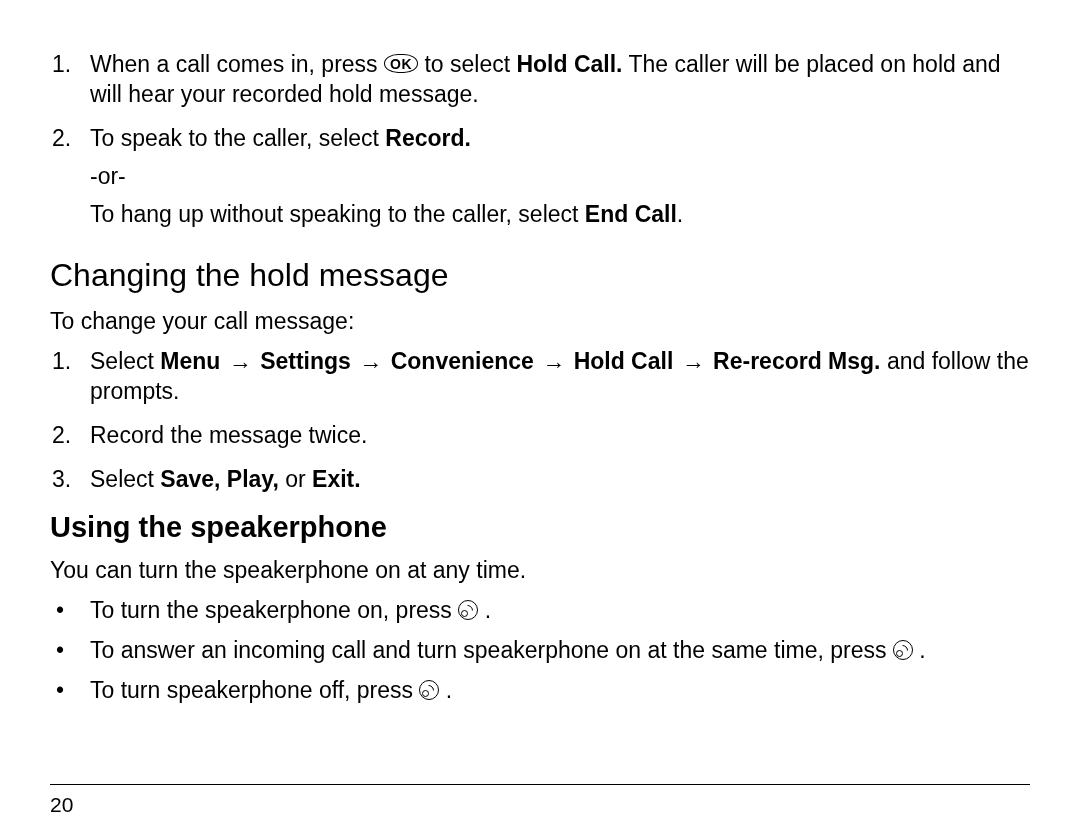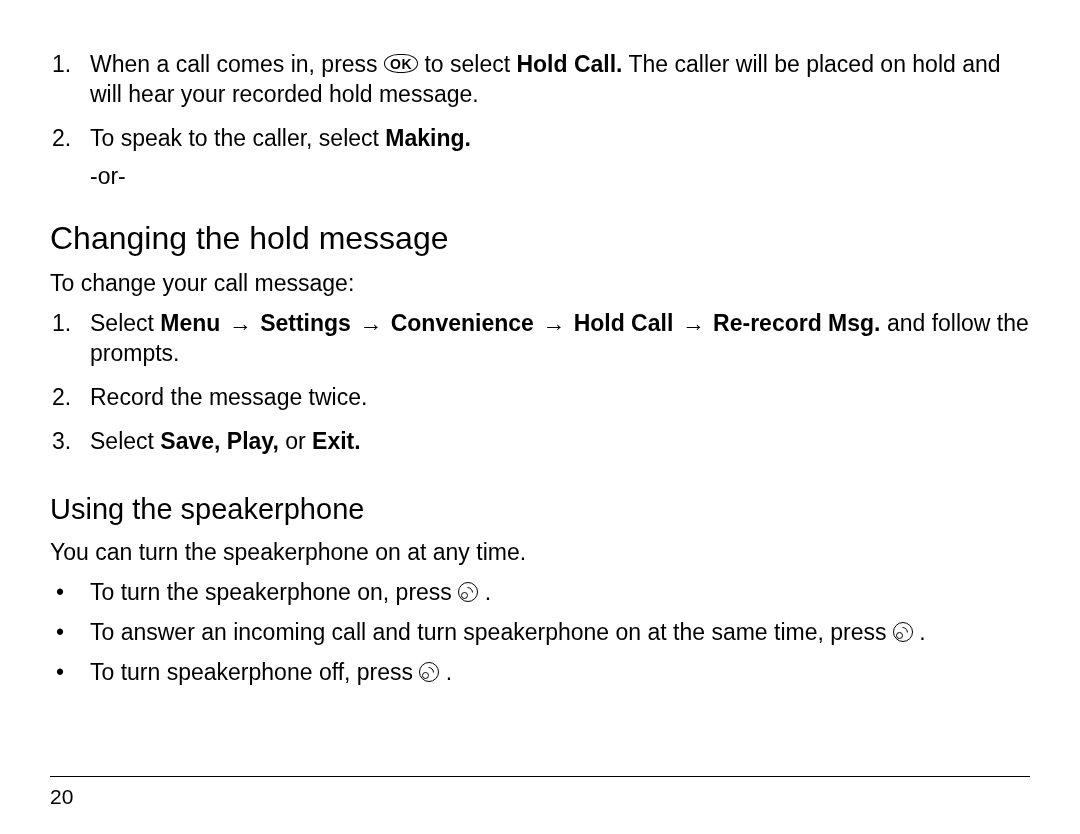--- a/index.html
+++ b/index.html
@@ -23,23 +23,23 @@
     ul.bulleted > li .content { flex: 1; }
     .sub { margin-top: 8px; }
     h2.section-sub {
       font-weight: 400;
       font-size: 32px;
       margin-top: 26px;
       margin-bottom: 10px;
       font-family: Arial, Helvetica, sans-serif;
     }
     h2.section-main {
-      font-weight: 400;
+      font-weight: 700;
       font-size: 29px;
-      margin-top: 34px;
+      margin-top: 14px;
       margin-bottom: 10px;
     }
     p.intro { margin-bottom: 10px; }
     .bold { font-weight: 700; font-family: Arial, Helvetica, sans-serif; }
     .arrow { padding: 0 2px; }
     .ok-icon {
       display: inline-block;
       font-size: 14px;
       line-height: 1;
       border: 1.5px solid #000;
@@ -77,21 +77,21 @@
       border: 1.5px solid #000;
       border-top-color: transparent;
       border-left-color: transparent;
       border-bottom-color: transparent;
       border-radius: 50%;
       left: 3px; bottom: 3px;
       transform: rotate(-45deg);
     }
     .footer {
       position: absolute;
-      bottom: 24px;
+      bottom: 16px;
       left: 50px;
       right: 50px;
       border-top: 1px solid #000;
       padding-top: 6px;
       display: flex;
       justify-content: space-between;
       font-size: 21px;
     }
   </style>
 </head>
@@ -104,22 +104,25 @@
       <span>When a call comes in, press </span>
       <span class="ok-icon">OK</span>
       <span> to select </span>
       <span class="bold">Hold Call.</span>
       <span> The caller will be placed on hold and will hear your recorded hold message.</span>
     </span>
   </li>
   <li>
     <span class="num">2.</span>
     <span class="content">
-      <span>To speak to the caller, select </span><span class="bold">Making.</span>
+      <span>To speak to the caller, select </span><span class="bold">Record.</span>
       <div class="sub">-or-</div>
+      <div class="sub">
+        <span>To hang up without speaking to the caller, select </span><span class="bold">End Call</span><span>.</span>
+      </div>
     </span>
   </li>
 </ol>
 
 <h2 class="section-sub">Changing the hold message</h2>
 <p class="intro">To change your call message:</p>
 <ol class="numbered">
   <li>
     <span class="num">1.</span>
     <span class="content">

